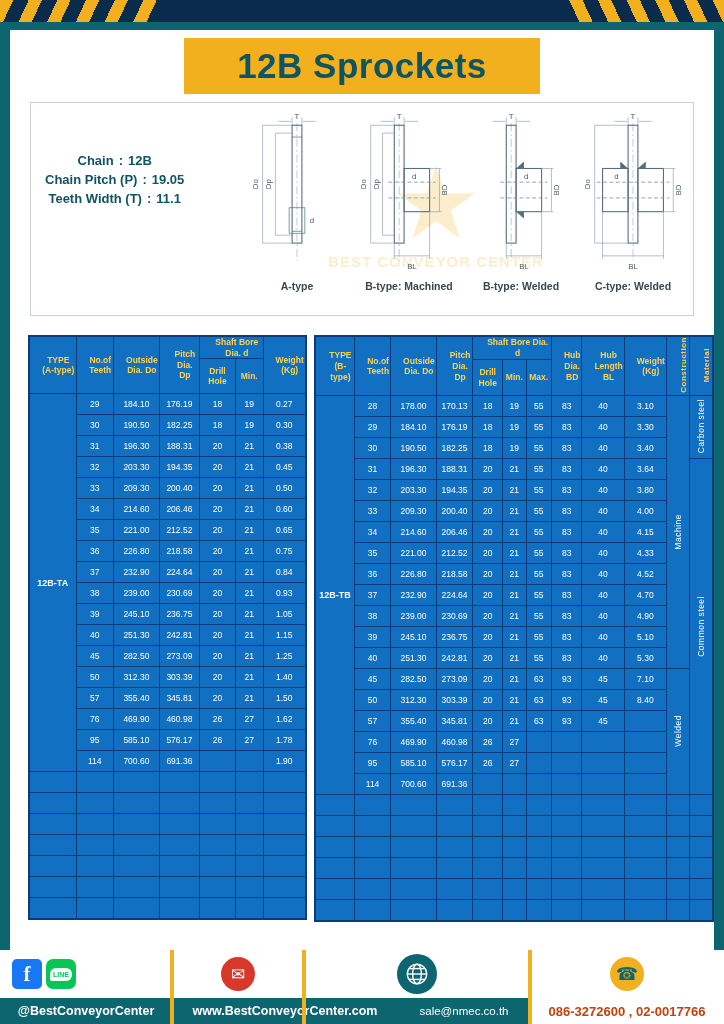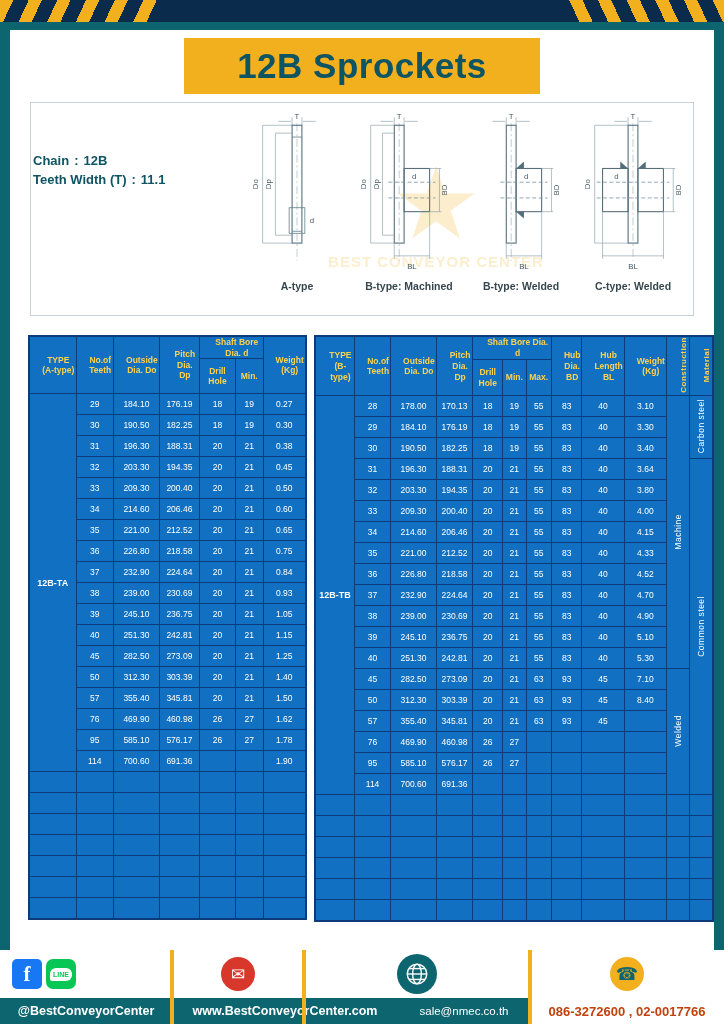--- a/index.html
+++ b/index.html
@@ -22,21 +22,21 @@
 
   
   .diagram-box { position:absolute; left:20px; top:72px; width:664px; height:214px;
                  border:1px solid #c5d2d6; background:#fff; }
   .watermark { position:absolute; left:290px; top:22px; width:230px; height:172px; z-index:0;
                display:flex; flex-direction:column; align-items:center; justify-content:center;
                opacity:.22; pointer-events:none; }
   .wm-star { font-size:100px; line-height:1; color:#f2b01e; }
   .wm-text { font-size:15px; font-weight:bold; color:#f2b01e; letter-spacing:1px; white-space:nowrap; }
 
-  .specs { position:absolute; left:2px; top:48px; z-index:2; }
+  .specs { position:absolute; left:14px; top:48px; z-index:2;text-align:center; }
   .spec-line { font-size:13px; font-weight:bold; color:#0e5462; line-height:19px; white-space:nowrap; }
   .spec-sep { margin:0 5px; }
 
   .drawings { position:absolute; left:210px; top:8px; width:448px; height:200px; display:flex; z-index:1; }
   .figure { width:112px; display:flex; flex-direction:column; align-items:center; }
   .fig-svg { width:108px; height:166px; }
   .figure-label { font-size:10.5px; font-weight:bold; color:#37474f; margin-top:3px; white-space:nowrap; }
 
   svg .ln   { fill:none; stroke:#546e7a; stroke-width:1.1; }
   svg .ln2  { fill:none; stroke:#607d8b; stroke-width:.8; }
@@ -101,20 +101,23 @@
     <div class="diagram-box">
 
       <div class="watermark">
         <div class="wm-star">★</div>
         <div class="wm-text">BEST CONVEYOR CENTER</div>
       </div>
 
       <div class="specs">
         <div class="spec-line">
           <span>Chain</span><span class="spec-sep">:</span><span>12B</span>
+        </div>
+        <div class="spec-line">
+          <span>Chain Pitch (P)</span><span class="spec-sep">:</span><span>19.05</span>
         </div>
         <div class="spec-line">
           <span>Teeth Width (T)</span><span class="spec-sep">:</span><span>11.1</span>
         </div>
       </div>
 
       <div class="drawings">
 
         <div class="figure">
           <svg class="fig-svg" viewBox="0 0 110 168">

